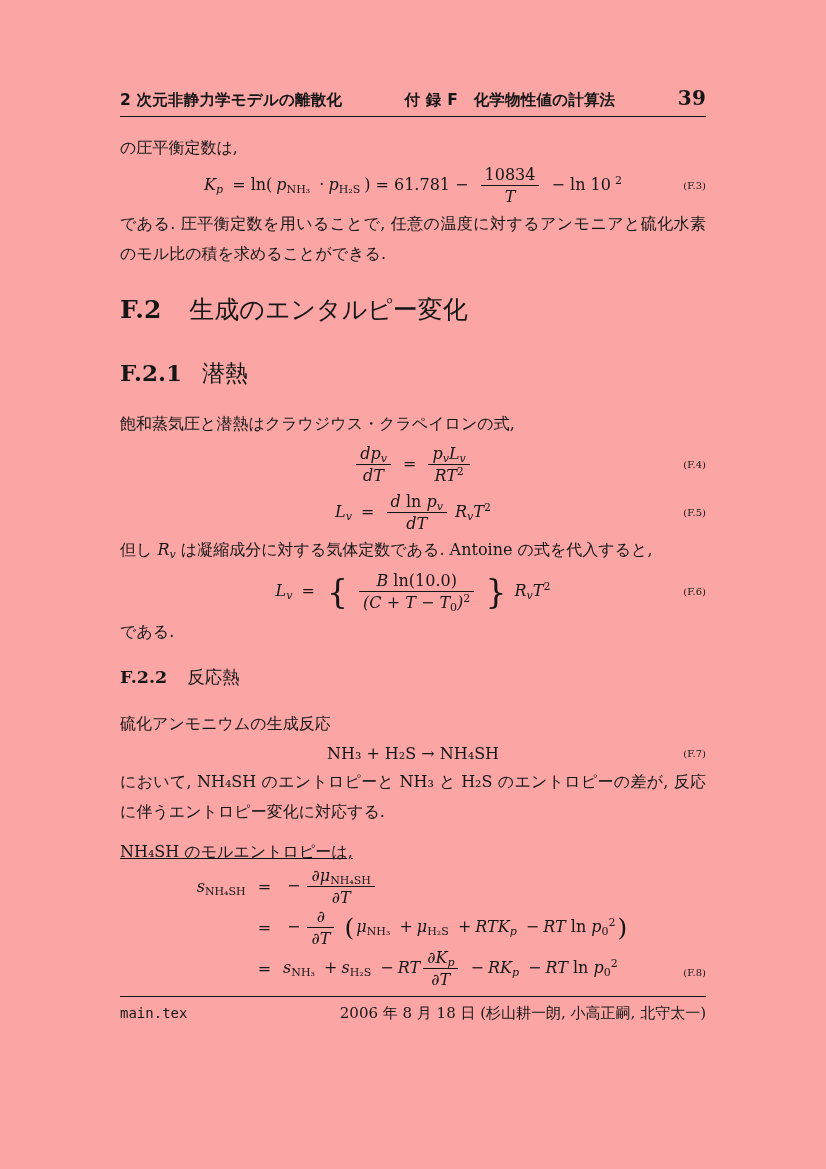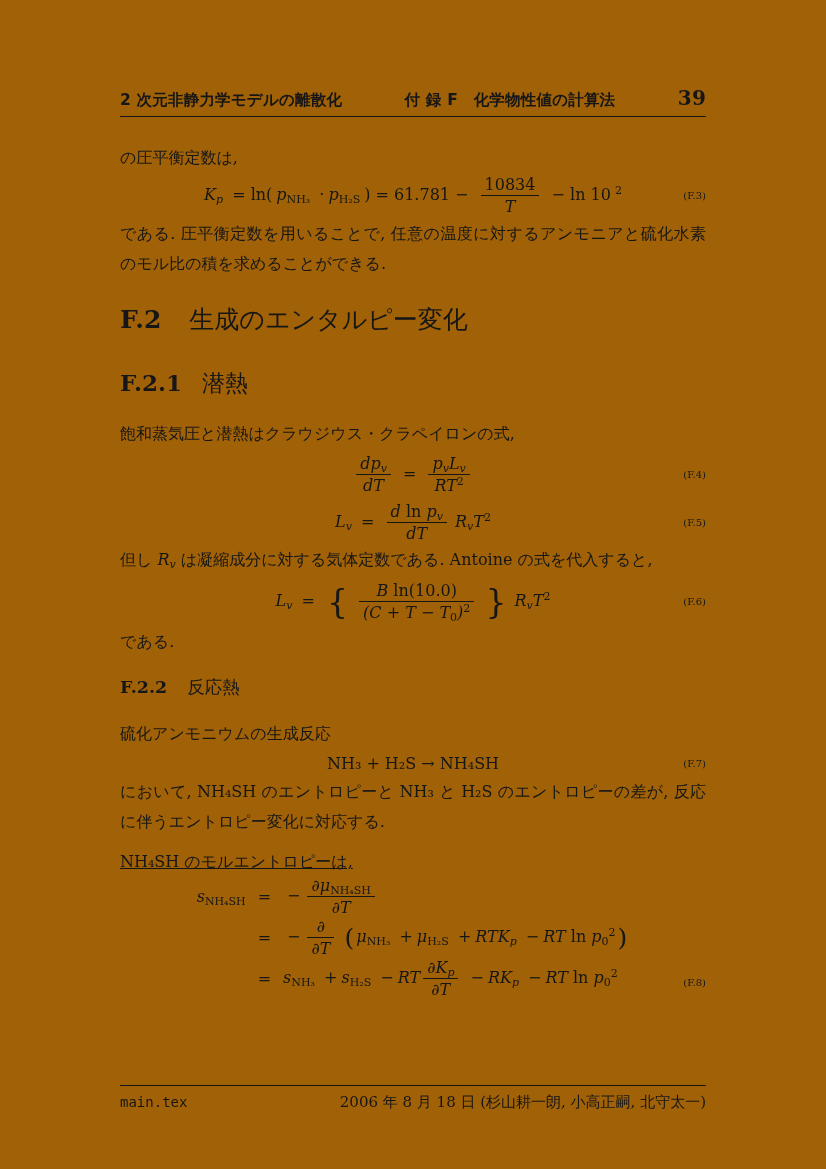--- a/index.html
+++ b/index.html
@@ -1,37 +1,37 @@
 <!DOCTYPE html>
 <html><head>
 <meta charset="utf-8">
 <style>
   html,body{margin:0;padding:0;background:#fff;}
   .page{
     position:relative;
     width:826px;height:1169px;
-    background:#a16207;
+    background:#fca5a5;
     color:#161616;
     font-family:"DejaVu Serif","Liberation Serif",serif;
     overflow:hidden;
   }
   .content{position:absolute;left:120px;top:86px;width:586px;}
 
   
   .pagehead{
     display:flex;justify-content:space-between;align-items:baseline;
     padding-bottom:5px;border-bottom:1px solid #161616;
     font-family:"DejaVu Sans","Liberation Sans",sans-serif;
     font-size:15.5px;font-weight:600;letter-spacing:0.2px;
   }
   .pagehead .pnum{font-family:"DejaVu Serif","Liberation Serif",serif;font-weight:bold;font-size:20px;}
 
   
   p{margin:0;font-size:16px;line-height:30px;text-align:justify;}
-  .mt26{margin-top:26px;} .mt24{margin-top:24px;} .mt20{margin-top:20px;} .mt10{margin-top:10px;text-decoration:underline;} .mt2{margin-top:2px;}
+  .mt26{margin-top:16px;} .mt24{margin-top:24px;} .mt20{margin-top:20px;} .mt10{margin-top:10px;text-decoration:underline;} .mt2{margin-top:2px;}
 
   
   .h-sec{margin:24px 0 0;font-size:25px;line-height:34px;}
   .h-sub{margin:34px 0 0;font-size:23px;line-height:24px;}
   .h-sub2{margin:18px 0 0;font-size:17.5px;line-height:24px;}
   .sec-num{font-family:"DejaVu Serif","Liberation Serif",serif;font-weight:bold;}
   .sec-title{font-family:"DejaVu Sans","Liberation Sans",sans-serif;font-weight:normal;}
   .h-sec .sec-title{margin-left:28px;}
   .h-sub .sec-title,.h-sub2 .sec-title{margin-left:20px;}
 
@@ -56,21 +56,21 @@
     grid-template-columns:max-content max-content max-content;
     justify-content:center;column-gap:12px;row-gap:2px;align-items:center;
     font-size:16px;white-space:nowrap;}
   .eqalign .c1{text-align:right;min-height:38px;display:flex;align-items:center;justify-content:flex-end;}
   .eqalign .c2{text-align:center;min-height:38px;display:flex;align-items:center;}
   .eqalign .c3{text-align:left;min-height:38px;display:flex;align-items:center;}
   .eqalign .eqlabel{bottom:10px;top:auto;transform:none;}
 
   
   .pagefoot{
-    position:absolute;left:120px;right:120px;top:1085px;
+    position:absolute;left:120px;right:120px;top:996px;
     border-top:1px solid #161616;padding-top:7px;
     display:flex;justify-content:space-between;align-items:baseline;
     font-size:15px;
   }
   .foot-file{font-family:"DejaVu Sans Mono","Liberation Mono",monospace;font-size:14px;}
 </style>
 </head>
 <body>
 
 <div class="page">

